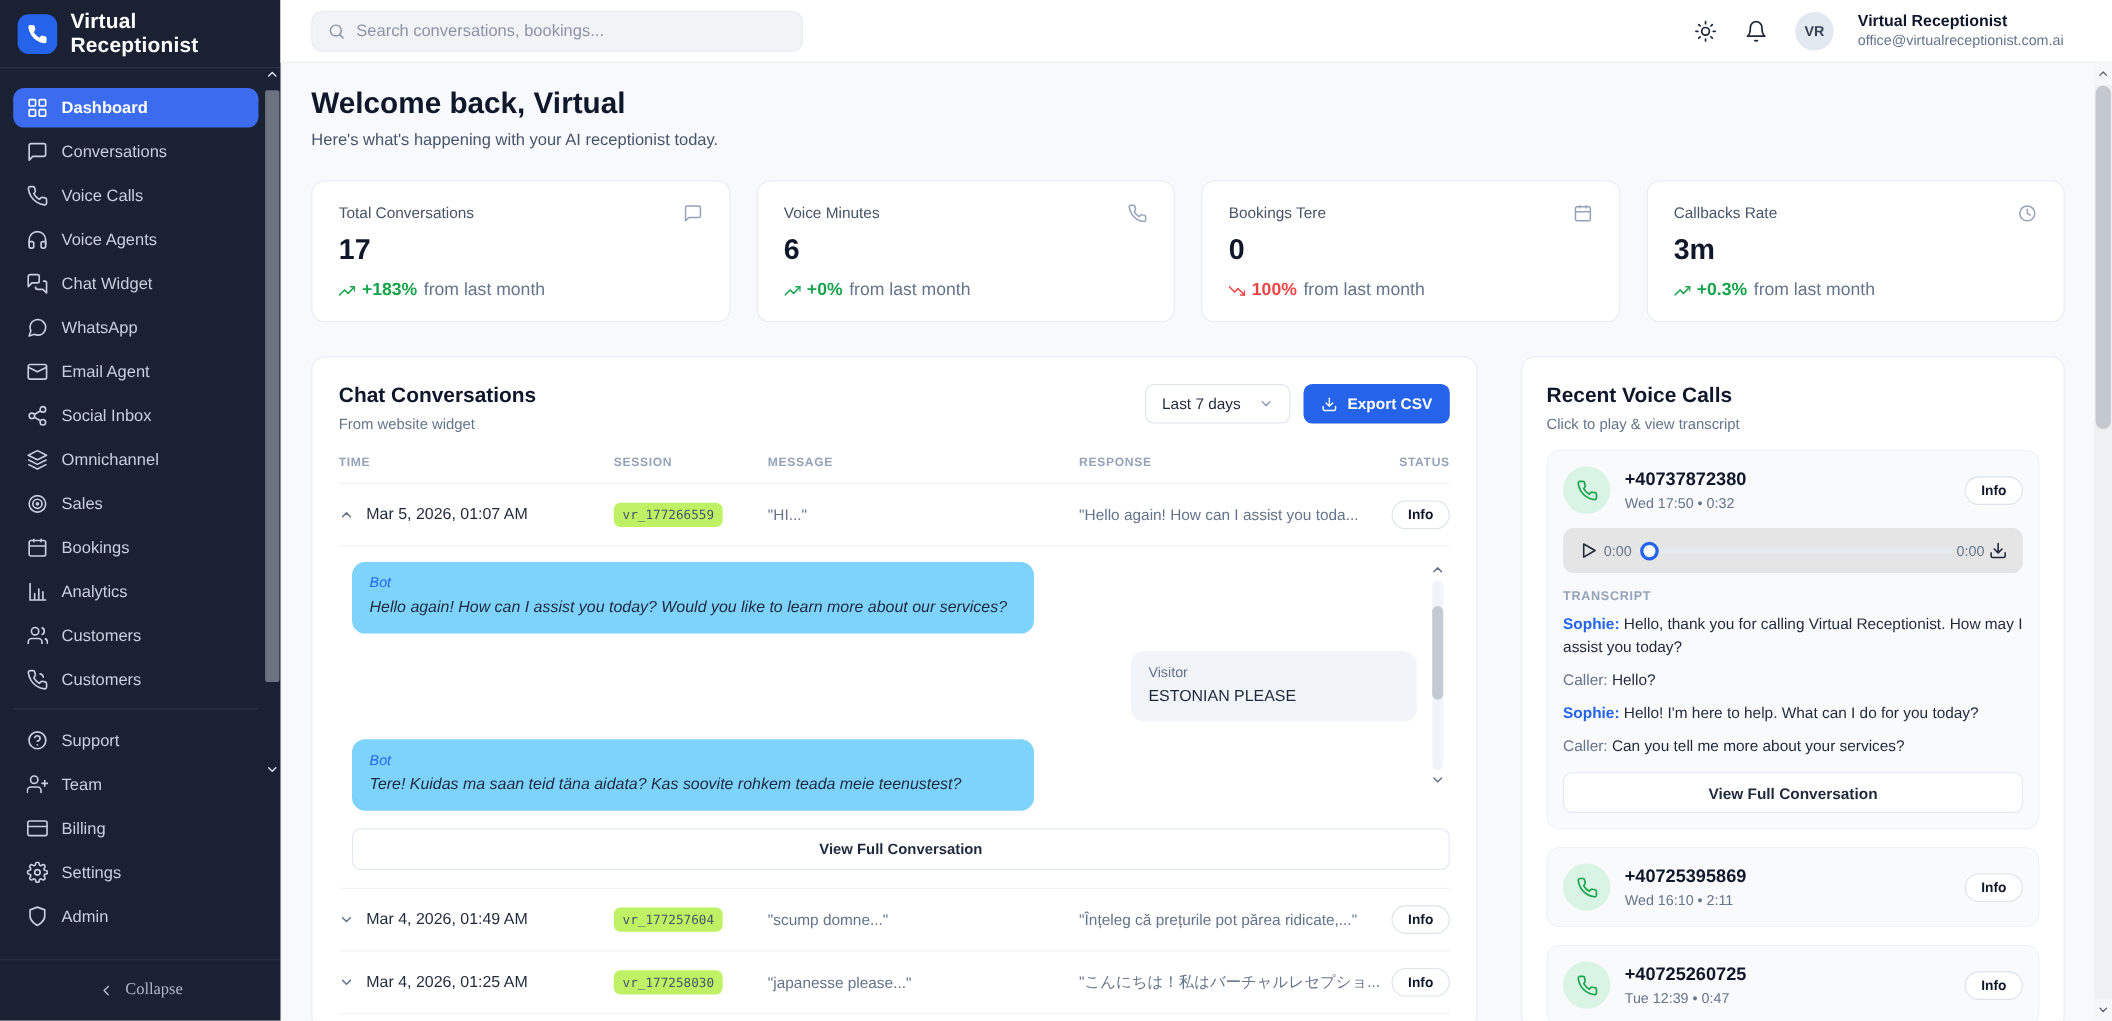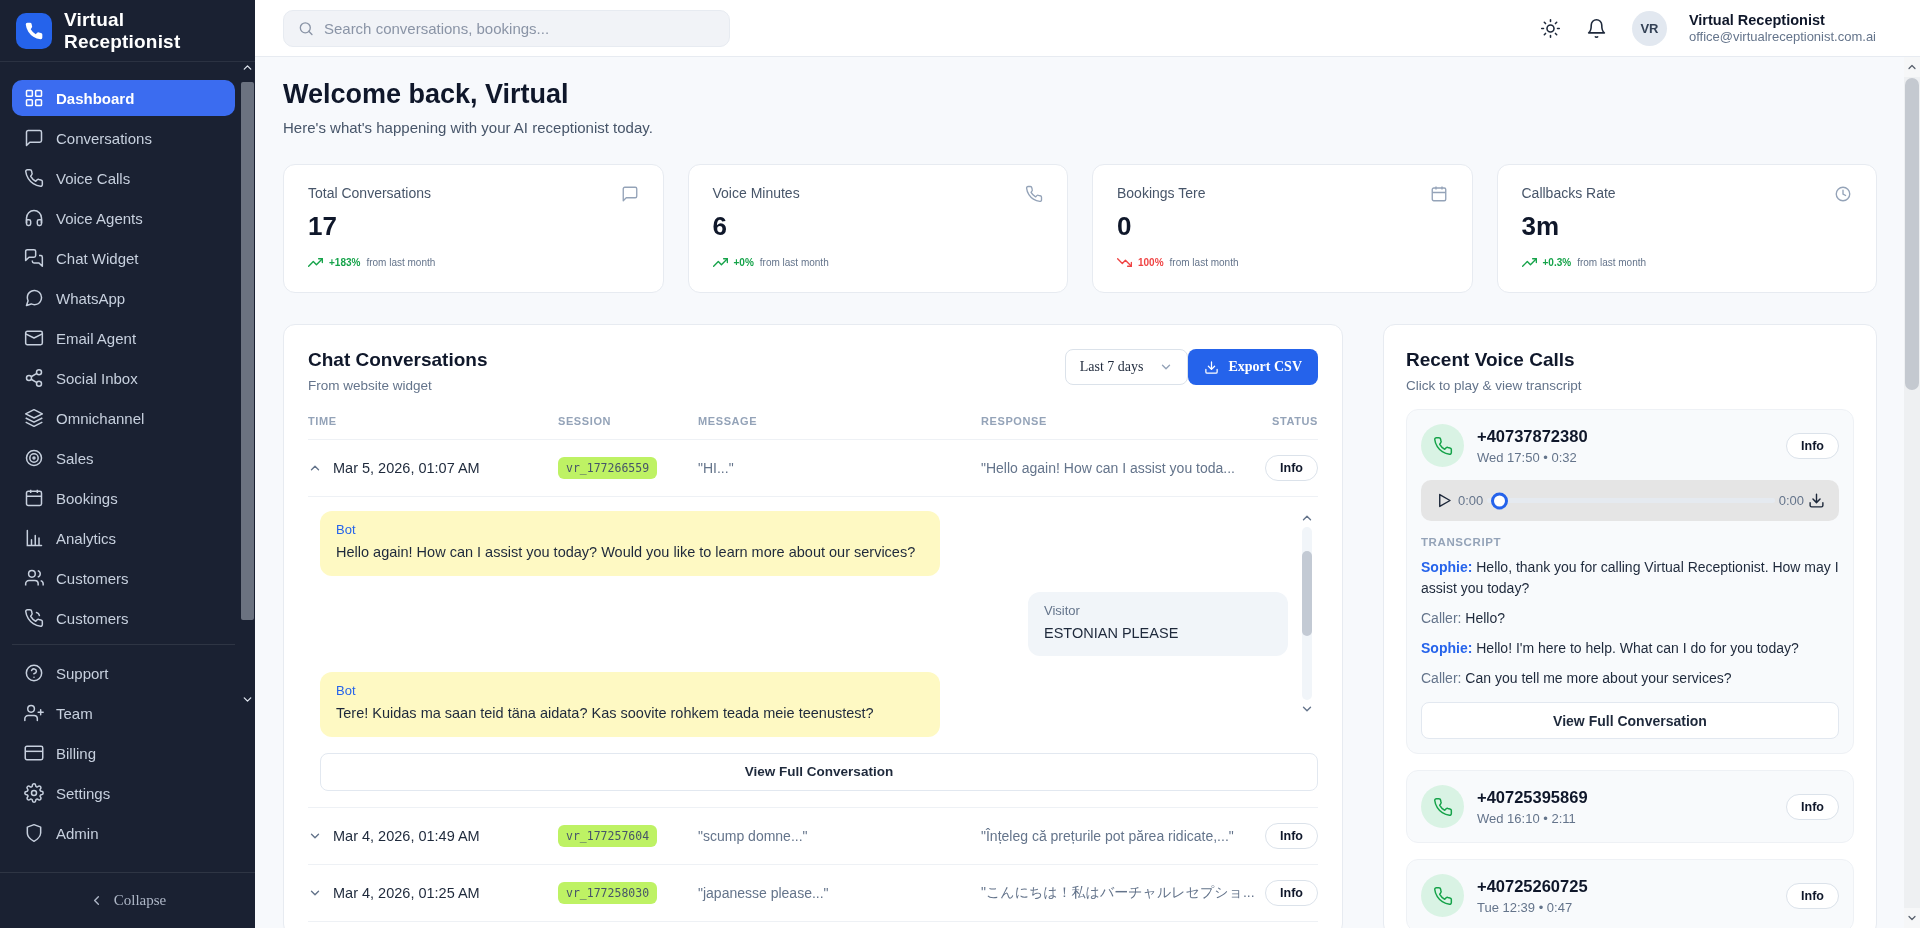--- a/index.html
+++ b/index.html
@@ -42,57 +42,57 @@
   .content { padding:22px 27px 0 28px; height:871px; overflow:hidden; width:1649px; }
   .welcome-title { font-size:27px; font-weight:bold; color:#0f172a; }
   .welcome-sub { font-size:15px; color:#475569; margin-top:9px; }
 
   
   .stats-row { display:flex; gap:24px; margin-top:28px; }
   .stat-card { flex:1; background:#fff; border:1px solid #e7ebf1; border-radius:12px; padding:20px 24px; height:129px; }
   .stat-head { display:flex; justify-content:space-between; align-items:flex-start; color:#94a3b8; }
   .stat-label { font-size:14px; color:#475569; }
   .stat-value { font-size:26px; font-weight:bold; color:#0f172a; margin-top:8px; }
-  .stat-delta { display:flex; align-items:center; gap:6px; margin-top:13px; font-size:10px; }
+  .stat-delta { display:flex; align-items:center; gap:6px; margin-top:13px; font-size:16px; }
   .stat-delta .pct { font-weight:bold; }
   .up .pct, .up .tr-ic { color:#16a34a; }
   .down .pct, .down .tr-ic { color:#ef4444; }
   .stat-delta .suffix { color:#64748b; }
   .tr-ic { width:15px; height:15px; }
 
   
   .panels-row { display:flex; gap:40px; margin-top:31px; align-items:flex-start; }
   .panel { background:#fff; border:1px solid #e7ebf1; border-radius:12px; }
   .chat-panel { flex:1; height:612px; padding:24px 24px 0; overflow:hidden; }
   .voice-panel { width:494px; flex:0 0 494px; height:612px; padding:24px 22px; overflow:hidden; }
   .panel-title { font-size:19px; font-weight:bold; color:#0f172a; }
   .panel-sub { font-size:13.5px; color:#64748b; margin-top:7px; }
   .chat-head { display:flex; justify-content:space-between; align-items:flex-start; }
-  .chat-head-right { display:flex; gap:0; align-items:center;font-family:Liberation Serif, serif; }
+  .chat-head-right { display:flex; gap:12px; align-items:center; }
   .range-select { display:flex; align-items:center; gap:16px; border:1px solid #dbe2ea; border-radius:8px; background:#fff; padding:9px 14px; font-size:14px; color:#1e293b; cursor:pointer; }
   .range-select .chev { color:#94a3b8; width:14px; height:14px; }
   .export-btn { display:flex; align-items:center; gap:9px; background:#2563eb; border:none; border-radius:8px; color:#fff; font-size:14px; font-weight:bold; font-family:inherit; padding:10px 16px; cursor:pointer; }
 
   .tbl-head, .tbl-row { display:grid; grid-template-columns:250px 140px 283px 1fr 62px; align-items:center; }
   .tbl-head { margin-top:22px; padding-bottom:12px; border-bottom:1px solid #eef1f5; font-size:11px; letter-spacing:.6px; color:#94a3b8; font-weight:bold; }
   .tbl-head .col-status { justify-self:end; }
   .tbl-row { padding:15px 0; border-bottom:1px solid #eef1f5; font-size:14px; color:#64748b; cursor:pointer; }
   .cell-time { display:flex; align-items:center; gap:11px; color:#1e293b; font-size:14.5px; }
   .row-chev { width:14px; height:14px; color:#64748b; flex:0 0 14px; }
   .sess-badge { display:inline-block; font-family:"DejaVu Sans Mono", monospace; font-size:11.5px; color:#475569; background:#bef264; border-radius:6px; padding:4px 8px; }
   .cell-resp { white-space:nowrap; overflow:hidden; }
   .info-pill { justify-self:end; border:1px solid #dbe2ea; background:#fff; border-radius:999px; padding:5px 14px; font-size:12.5px; font-weight:bold; color:#0f172a; font-family:inherit; cursor:pointer; }
 
   
   .expand-wrap { border-bottom:1px solid #eef1f5; padding:14px 0 16px 12px; }
   .bubbles { position:relative; padding-right:30px; }
   .bubble { border-radius:12px; padding:11px 16px 13px; margin-bottom:16px; max-width:620px; }
   .bubble .who { font-size:13px; margin-bottom:6px; }
   .bubble .txt { font-size:14.5px; color:#1e293b; line-height:1.35; }
-  .bubble.bot { background:#fef9c3; }
+  .bubble.bot { background:#7dd3fc;font-style:italic; }
   .bubble.bot .who { color:#2563eb; }
   .bubble.visitor { background:#f1f5f9; margin-left:auto; max-width:260px; }
   .bubble.visitor .who { color:#64748b; }
   .inner-scroll { position:absolute; top:0; right:4px; width:14px; height:205px; }
   .inner-scroll .arr { position:absolute; left:0; width:14px; height:14px; color:#64748b; }
   .inner-scroll .arr.up { top:0; }
   .inner-scroll .arr.down { bottom:0; }
   .inner-scroll .trk { position:absolute; top:16px; bottom:16px; left:2px; width:10px; background:#f1f5f9; border-radius:6px; }
   .inner-scroll .thumb { position:absolute; top:40px; left:2px; width:10px; height:85px; background:#c3cad4; border-radius:6px; }
   .view-full { width:100%; background:#fff; border:1px solid #e2e8f0; border-radius:8px; height:38px; font-size:13.5px; font-weight:bold; color:#1e293b; font-family:inherit; cursor:pointer; }

